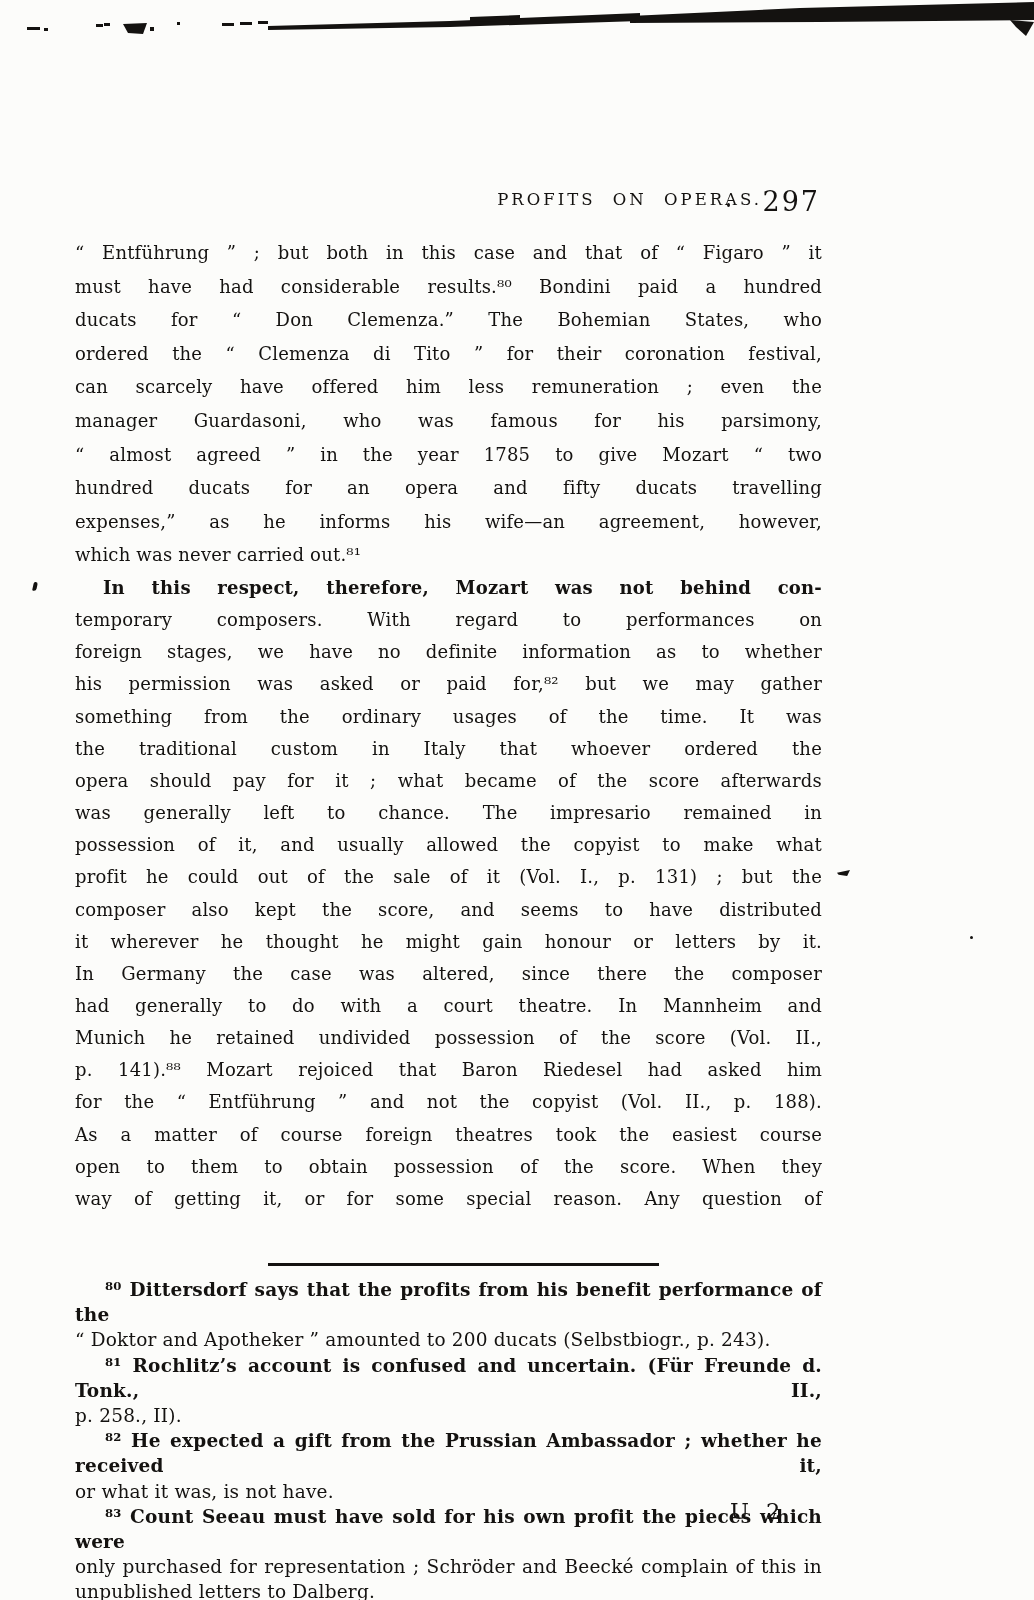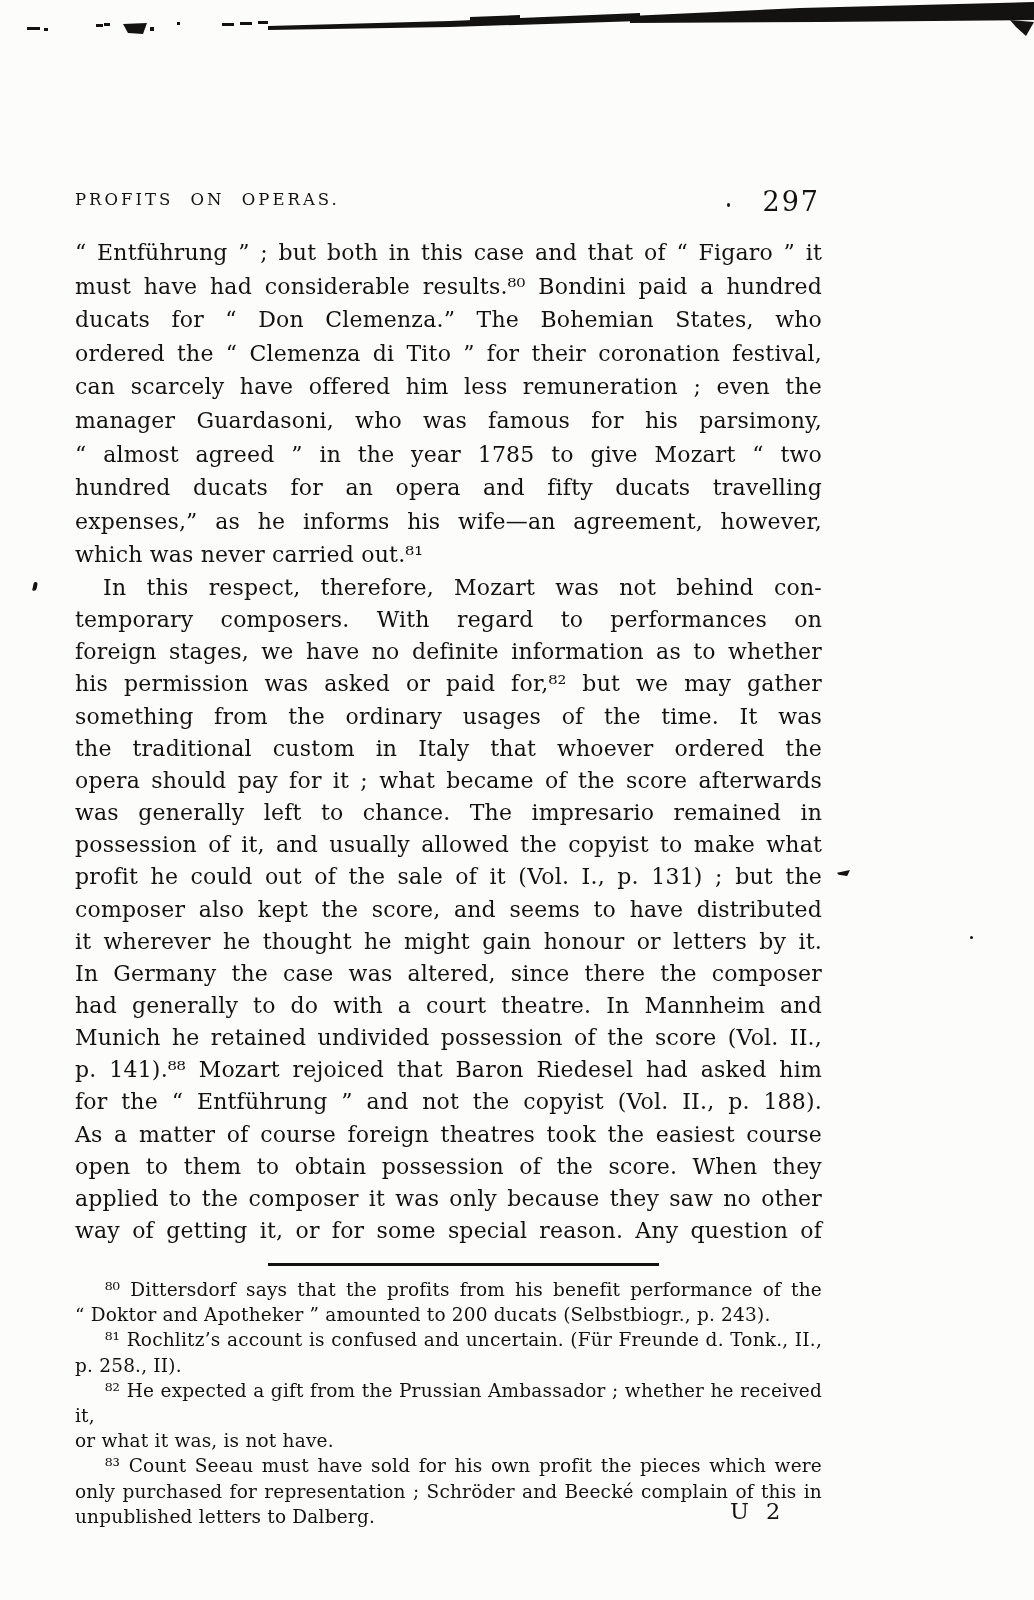--- a/index.html
+++ b/index.html
@@ -18,36 +18,36 @@
   .speck { position: absolute; background: #141210; }
   .speck.comma { width: 4px; height: 9px; border-radius: 2px 2px 3px 1px; transform: rotate(12deg); left: 33px; top: 582px; }
   .speck.tick  { width: 13px; height: 6px; left: 837px; top: 870px; clip-path: polygon(0 45%, 100% 0, 78% 100%, 12% 80%); }
   .speck.dot1  { width: 3px; height: 3px; left: 970px; top: 936px; border-radius: 50%; }
   .speck.dot2  { width: 3px; height: 4px; left: 727px; top: 203px; border-radius: 50%; }
 
   
   .header { position: absolute; left: 75px; top: 186px; width: 747px; height: 34px; }
   .running-title {
     position: absolute; left: 0; right: 60px; top: 4px;
-    text-align: left;
+    text-align: right;
     font-size: 16.5px; letter-spacing: 3px; word-spacing: 9px;
     font-weight: 500;
   }
   .page-number {
     position: absolute; right: 2px; top: 0;
     font-size: 27px; letter-spacing: 2px;
   }
 
   
-  .body-text { position: absolute; left: 75px; top: 236px; width: 747px; font-size: 22px; letter-spacing: 0.2px; }
+  .body-text { position: absolute; left: 75px; top: 236px; width: 747px; font-size: 18px; letter-spacing: 0.2px; }
   .para1 { line-height: 33.6px; }
   .para2 { line-height: 32.15px; }
   .tline { text-align: justify; text-align-last: justify; white-space: normal; }
   .tline.short { text-align-last: left; }
-  .tline.indent { text-indent: 28px; }
+  .tline.indent { text-indent: 28px; font-weight: bold; }
 
   
   .fn-sep { position: absolute; left: 268px; top: 1263px; width: 391px; height: 3px; background: #141210; }
   .footnotes {
     position: absolute; left: 75px; top: 1277px; width: 747px;
     font-size: 18.5px; line-height: 25.2px; letter-spacing: 0.2px;
   }
   .footnotes .tline.indent { text-indent: 30px; }
 
   .catchword {
@@ -114,21 +114,20 @@
         <div class="tline">profit he could out of the sale of it (Vol. I., p. 131) ; but the</div>
         <div class="tline">composer also kept the score, and seems to have distributed</div>
         <div class="tline">it wherever he thought he might gain honour or letters by it.</div>
         <div class="tline">In Germany the case was altered, since there the composer</div>
         <div class="tline">had generally to do with a court theatre. In Mannheim and</div>
         <div class="tline">Munich he retained undivided possession of the score (Vol. II.,</div>
         <div class="tline">p. 141).⁸⁸ Mozart rejoiced that Baron Riedesel had asked him</div>
         <div class="tline">for the “ Entführung ” and not the copyist (Vol. II., p. 188).</div>
         <div class="tline">As a matter of course foreign theatres took the easiest course</div>
         <div class="tline">open to them to obtain possession of the score. When they</div>
-        <div class="tline">applied to the composer it was only because they saw no other</div>
         <div class="tline">way of getting it, or for some special reason. Any question of</div>
       </div>
   </div>
 
   <div class="fn-sep"></div>
 
   <div class="footnotes">
     <div class="footnote">
         <div class="tline indent">⁸⁰ Dittersdorf says that the profits from his benefit performance of the</div>
         <div class="tline short">“ Doktor and Apotheker ” amounted to 200 ducats (Selbstbiogr., p. 243).</div>

